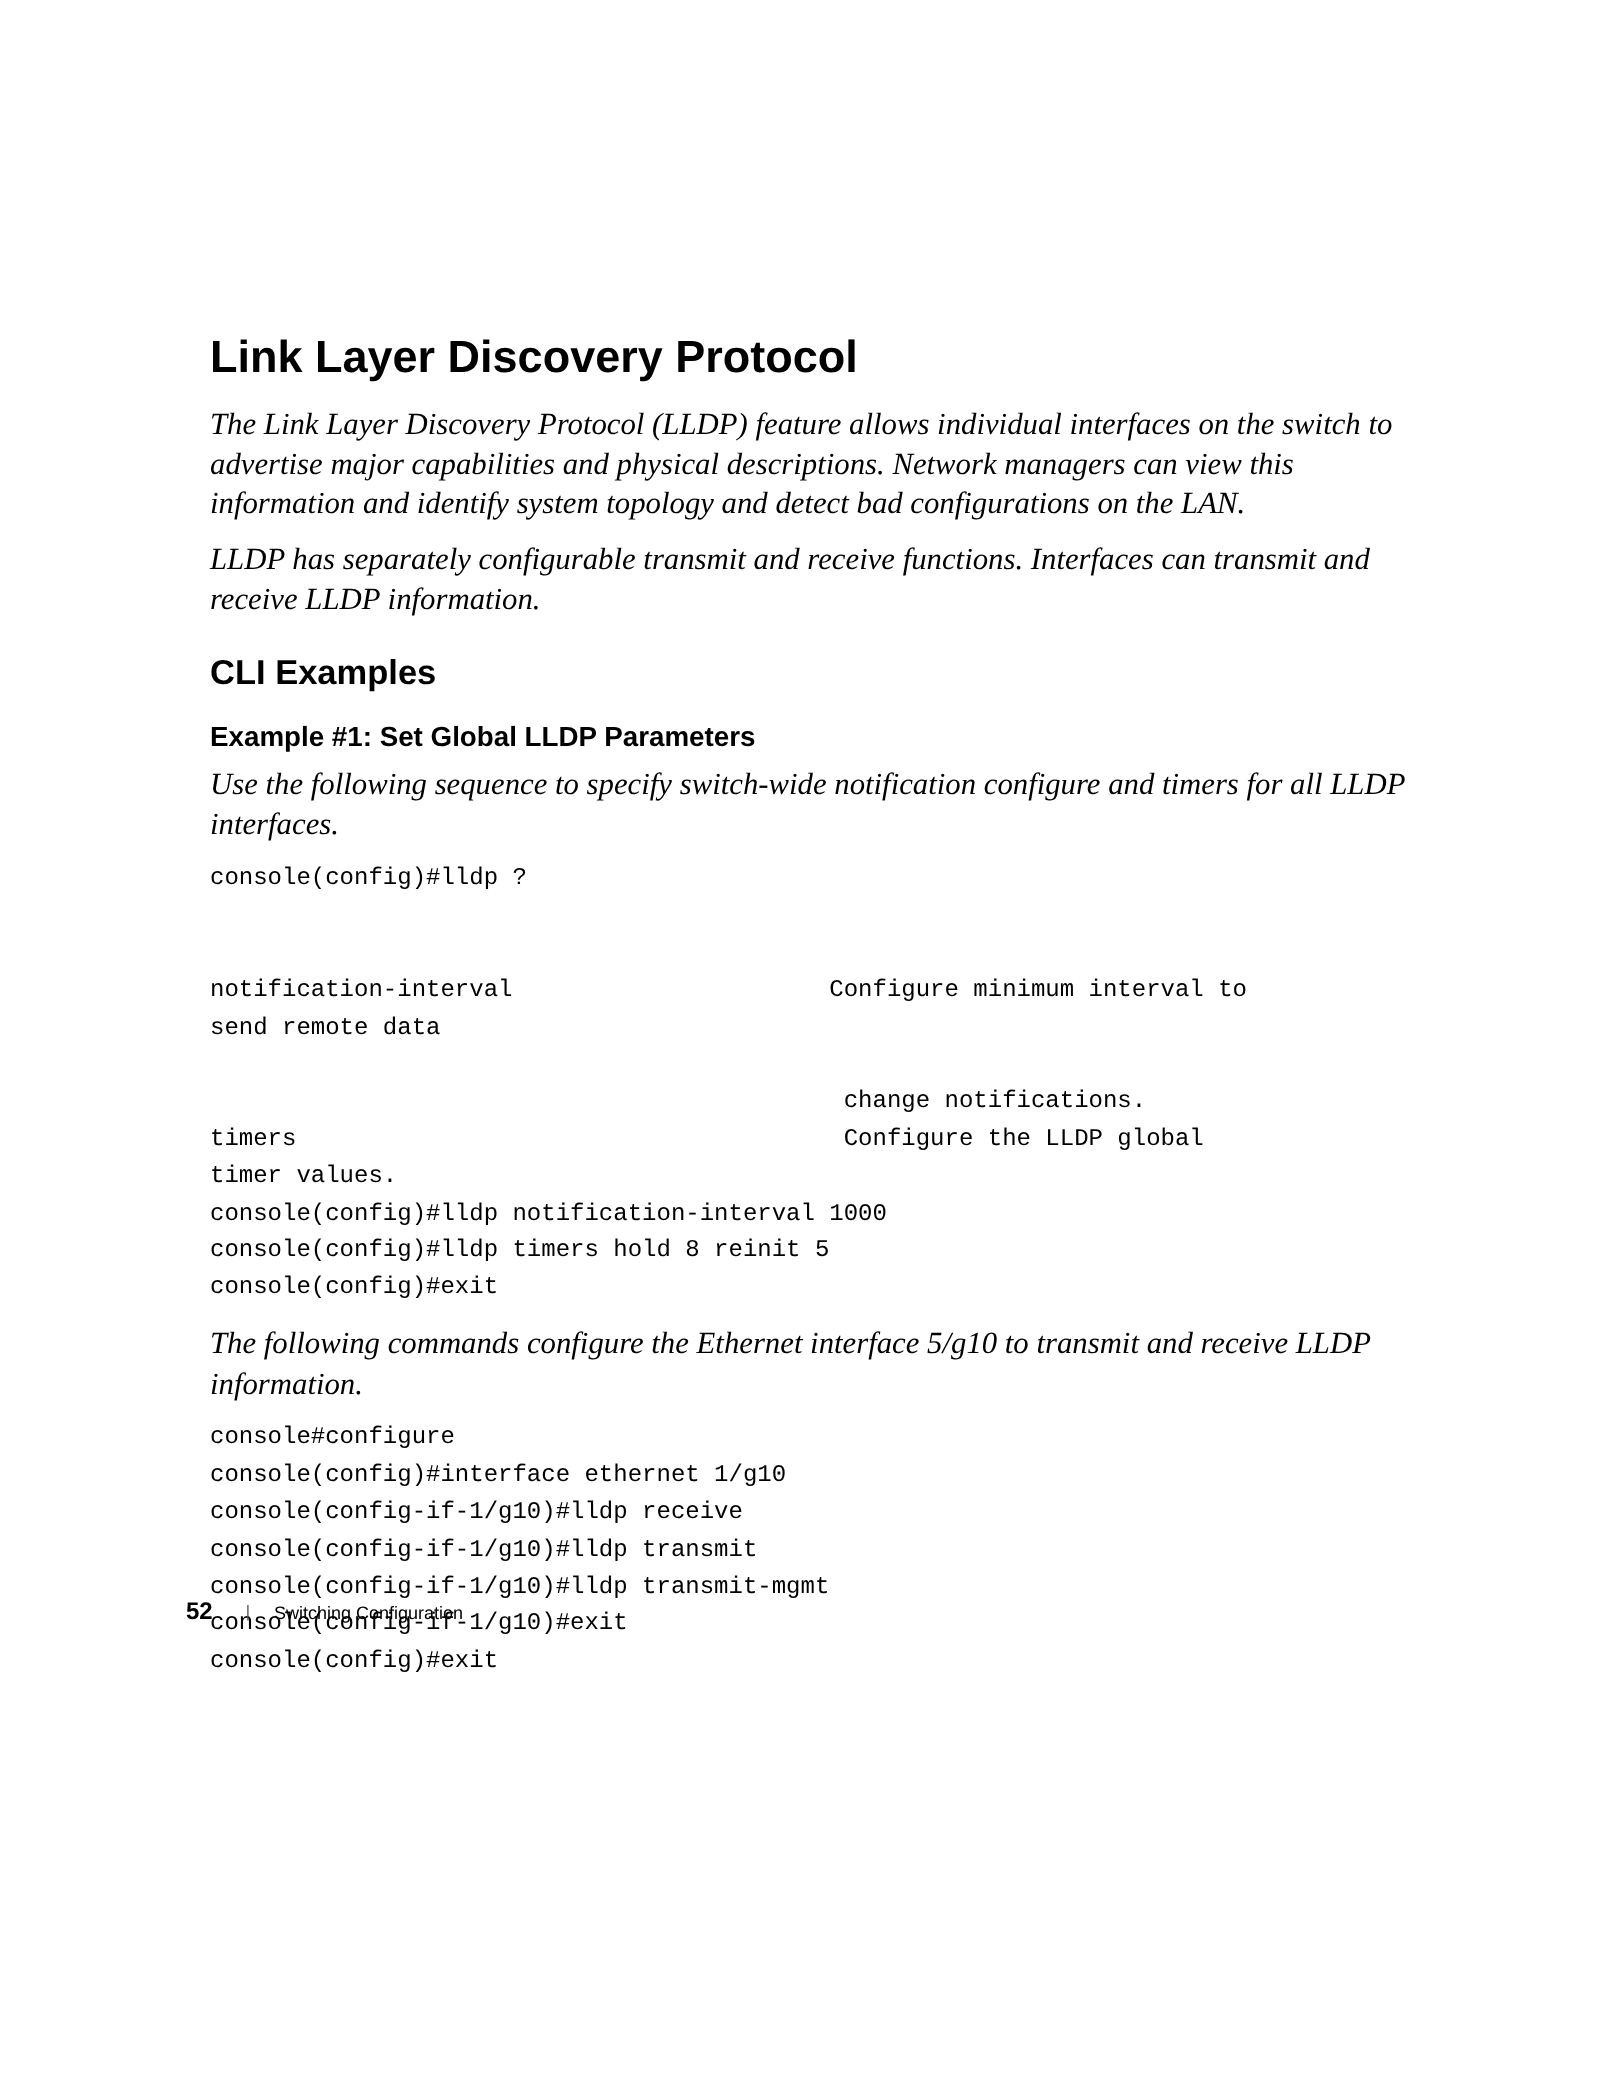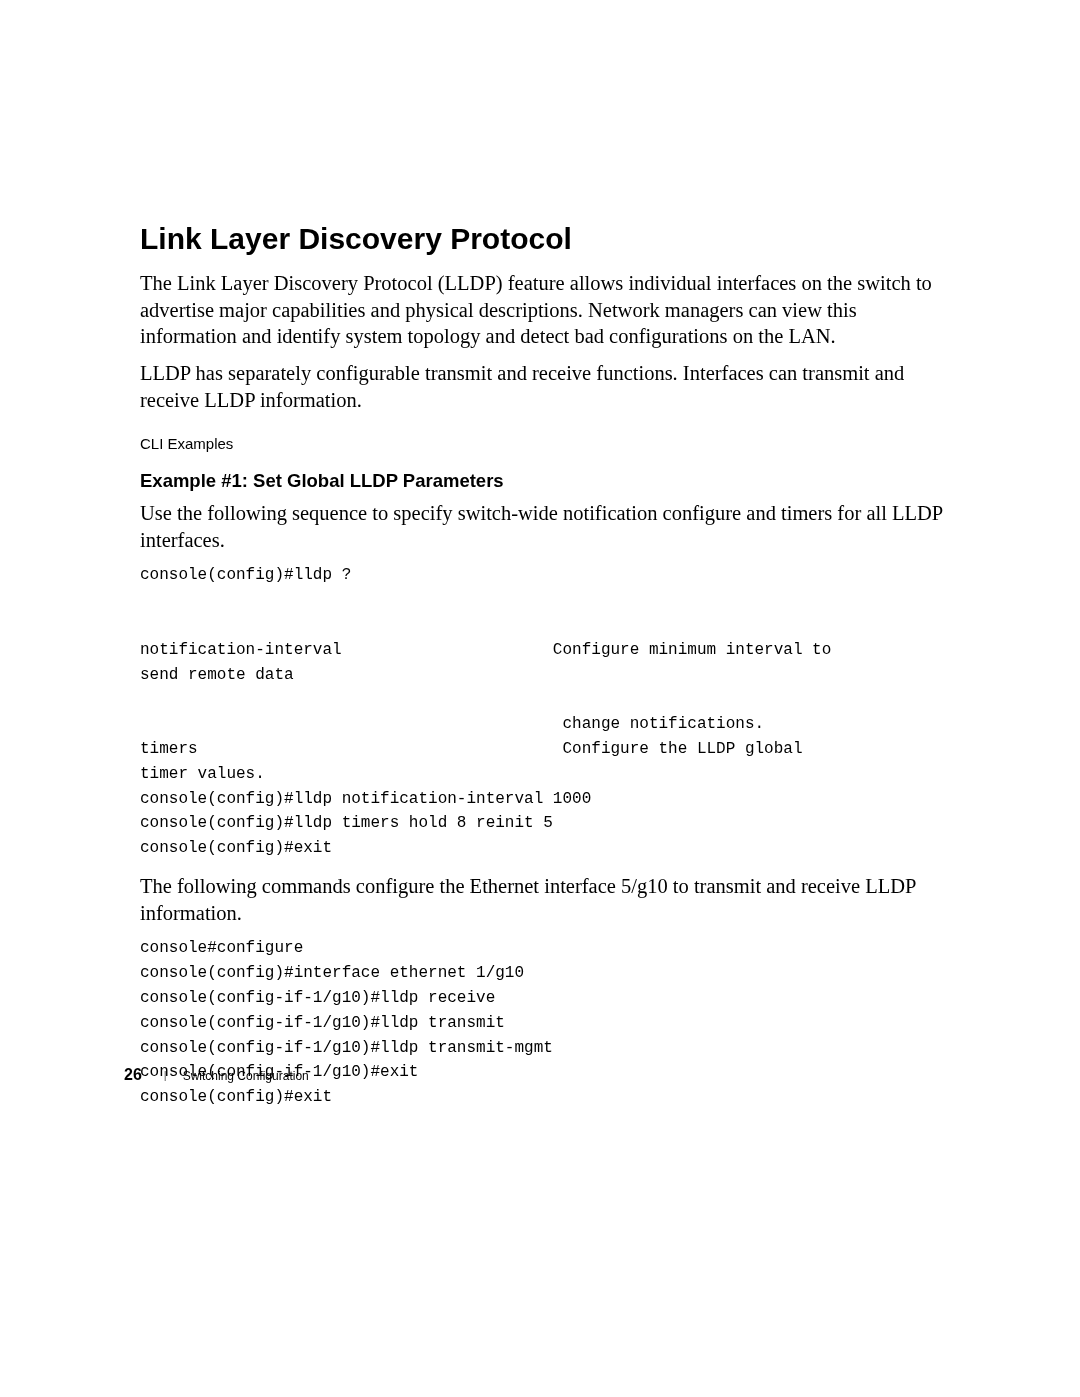--- a/index.html
+++ b/index.html
@@ -22,26 +22,27 @@
     font-stretch: condensed;
     font-weight: 700;
     font-size: 30px;
     letter-spacing: 0px;
     margin: 0 0 14px 0;
   }
   .body-text {
     font-size: 20.5px;
     line-height: 1.3;
     margin: 0 0 10px 0;
+    font-style: italic;
   }
   .h2 {
     font-family: "Arial Narrow", Arial, Helvetica, sans-serif;
     font-stretch: condensed;
-    font-weight: 400;
-    font-size: 15px;
+    font-weight: 700;
+    font-size: 23px;
     margin: 22px 0 10px 0;
   }
   .h3 {
     font-family: Liberation Sans, sans-serif;
     font-stretch: condensed;
     font-weight: 700;
     font-size: 18.5px;
     margin: 18px 0 8px 0;
   }
   .code {
@@ -118,18 +119,18 @@
 
   <pre class="code">console#configure
 console(config)#interface ethernet 1/g10
 console(config-if-1/g10)#lldp receive
 console(config-if-1/g10)#lldp transmit
 console(config-if-1/g10)#lldp transmit-mgmt
 console(config-if-1/g10)#exit
 console(config)#exit</pre>
 
   <div class="footer">
-    <span class="pnum">26</span>
+    <span class="pnum">52</span>
     <span class="divider">|</span>
     <span class="chapter">Switching Configuration</span>
   </div>
 
 </div>
 
 </body></html>

